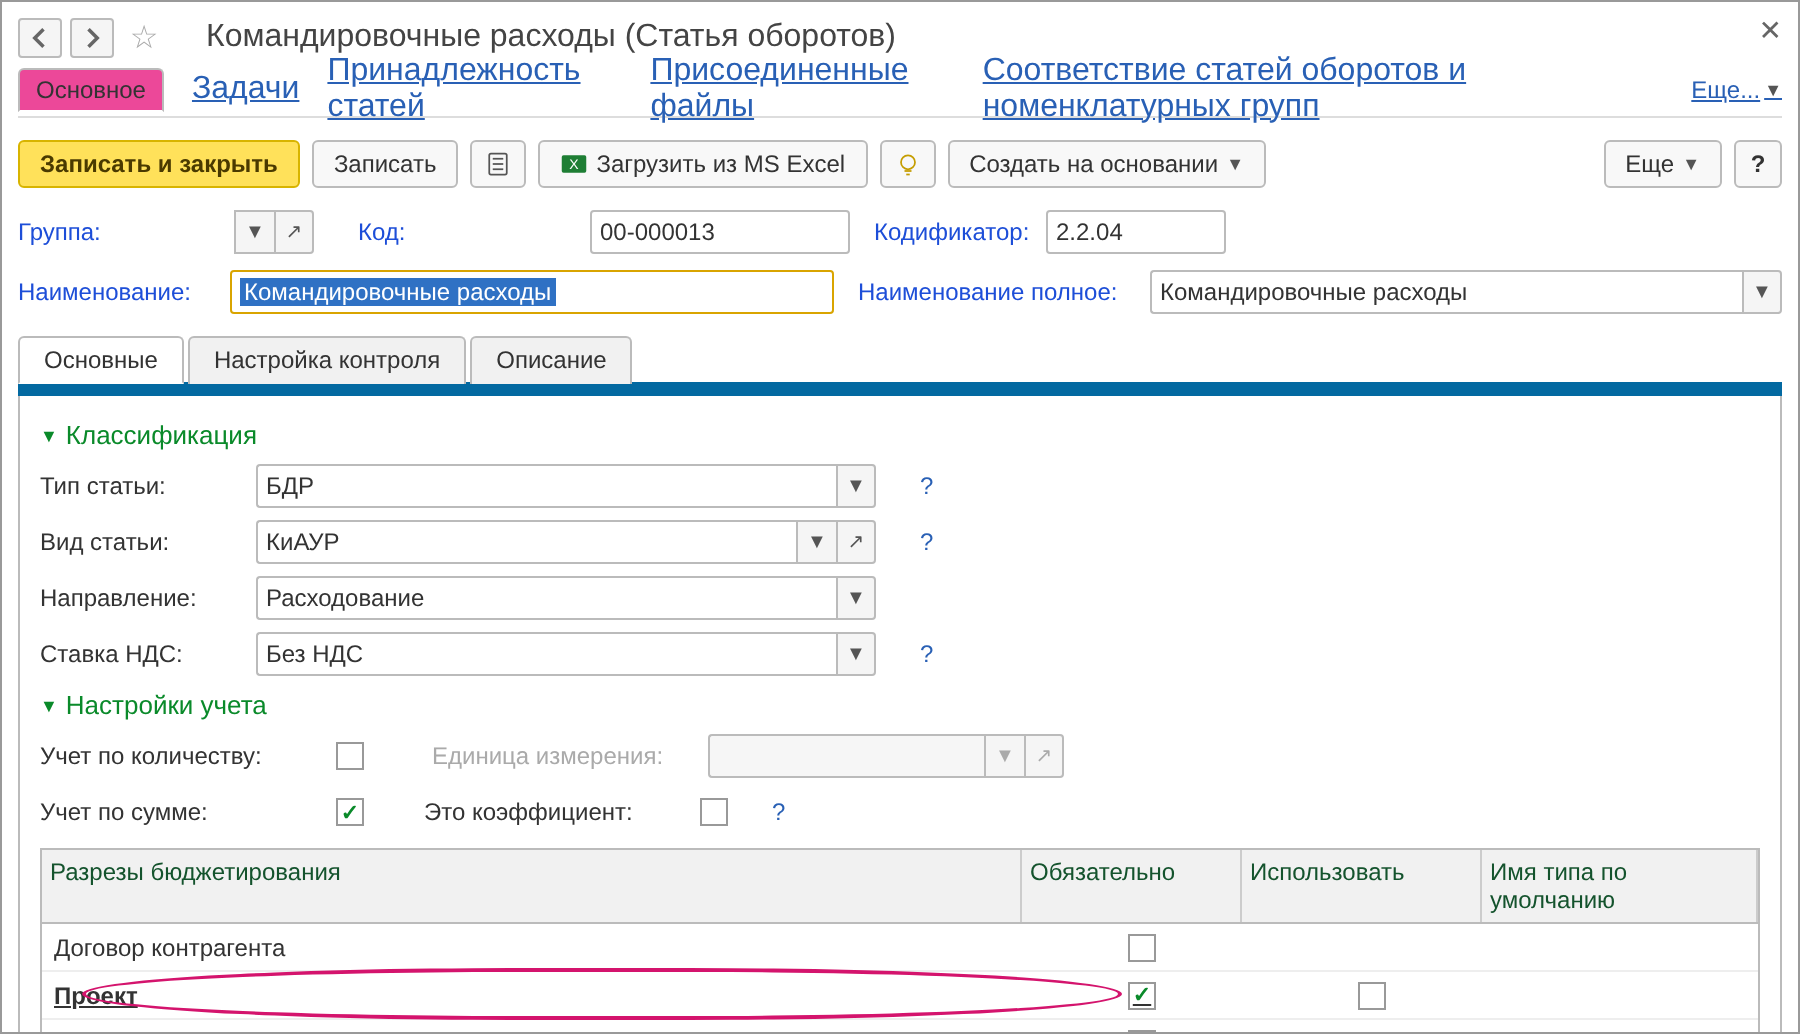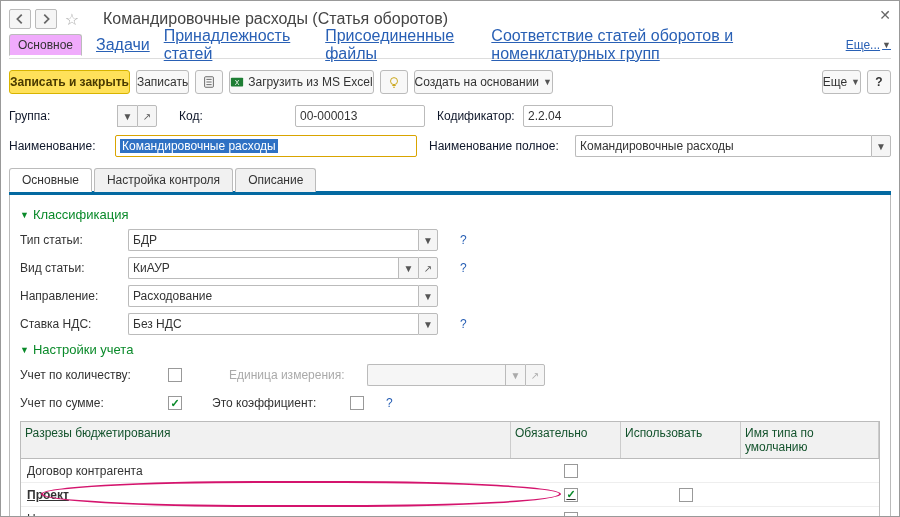--- a/index.html
+++ b/index.html
@@ -8,47 +8,47 @@
 
   
   .hdr-row { display:flex; align-items:center; gap:4px; height:28px; }
   .nav-btn { width:22px; height:20px; border:1px solid #bbb; background:#f5f5f5; border-radius:2px; display:flex; align-items:center; justify-content:center; cursor:pointer; }
   .star-btn { width:22px; height:22px; display:flex; align-items:center; justify-content:center; cursor:pointer; color:#aaa; font-size:16px; }
   .title { font-size:16px; color:#444; margin-left:16px; }
   .close-x { position:absolute; right:8px; top:6px; font-size:14px; color:#666; cursor:pointer; }
 
   
   .nav-links { display:flex; align-items:center; gap:14px; height:26px; border-bottom:1px solid #ddd; padding-bottom:2px;}
-  .nav-active { background:#f0abfc; border:1px solid #bbb; border-bottom:1px solid #fff; padding:3px 8px; border-radius:3px 3px 0 0; margin-bottom:-1px;text-align:right;}
+  .nav-active { background:#ec4899; border:1px solid #bbb; border-bottom:1px solid #fff; padding:3px 8px; border-radius:3px 3px 0 0; margin-bottom:-1px;text-align:right;}
   .link { color:#2960b5; text-decoration:underline; cursor:pointer; font-size:16px;}
   .link-more { color:#2960b5; text-decoration:underline; cursor:pointer; font-size:12px; display:flex; align-items:center; gap:2px;}
 
   
   .cmdbar { display:flex; align-items:center; gap:6px; height:34px; margin-top:6px;}
-  .btn { border:1px solid #bbb; background:#f8f8f8; padding:3px 0; border-radius:3px; cursor:pointer; height:24px; display:flex; align-items:center; gap:4px;}
+  .btn { border:1px solid #bbb; background:#f8f8f8; padding:3px 10px; border-radius:3px; cursor:pointer; height:24px; display:flex; align-items:center; gap:4px;}
   .btn-primary { background:#ffe15a; border:1px solid #d8b400; font-weight:bold; color:#4a3a00;}
   .btn-icon { width:28px; justify-content:center; padding:0;}
   .spacer { flex:1; }
   .dd-caret { font-size:9px; color:#555;}
   .q-btn { width:24px; justify-content:center; font-weight:bold;}
 
   
   .form-row { display:flex; align-items:center; gap:6px; min-height:26px; margin-top:4px;}
-  .lbl { color:#0f172a; min-width:100px; }
+  .lbl { color:#1d4ed8; min-width:100px; }
   .txt-input { height:22px; border:1px solid #bbb; background:#fff; padding:0 4px; display:flex; align-items:center; border-radius:2px; }
   .inp-group { display:flex; align-items:stretch; }
   .inp-group .txt-input { border-right:none; border-radius:2px 0 0 2px;}
   .addon-btn { width:20px; height:22px; border:1px solid #bbb; background:#f5f5f5; display:flex; align-items:center; justify-content:center; cursor:pointer; font-size:10px; color:#555;}
   .addon-btn.mid { border-right:none; border-radius:0;}
   .addon-btn.last { border-radius:0 2px 2px 0;}
   .highlight-field { border:1px solid #d9a400; }
   .highlight-sel { background:#2f71c4; color:#fff; padding:0 2px; display:inline-block;}
 
   
-  .tabs { display:flex; border-bottom:4px solid #0369a1; margin-top:8px;}
+  .tabs { display:flex; border-bottom:7px solid #0369a1; margin-top:8px;}
   .tab { padding:4px 12px; border:1px solid #bbb; border-bottom:none; background:#f1f1f1; margin-right:2px; border-radius:3px 3px 0 0; cursor:pointer; position:relative; top:1px;}
   .tab.active { background:#fff; border-bottom:1px solid #fff;}
   .tab-body { border:1px solid #bbb; border-top:none; padding:8px 10px 10px 10px;}
 
   .section-hdr { color:#0a8a2a; cursor:pointer; display:flex; align-items:center; gap:4px; margin:4px 0 4px 0; font-size:13px;}
   .section-hdr .caret { font-size:9px; color:#0a8a2a;}
 
   .cls-row { display:flex; align-items:center; gap:18px; height:28px;}
   .cls-row .lbl2 { min-width:90px;}
   .help-q { color:#2960b5; cursor:pointer; margin-left:4px;}
@@ -209,21 +209,21 @@
     </div>
 
     <div class="section-hdr">
       <span class="caret">▼</span>
       <span>Настройки учета</span>
     </div>
 
     <div class="cls-row">
       <span style="min-width:130px;">Учет по количеству:</span>
       <span class="chk"></span>
-      <span class="muted" style="margin-left:29px; min-width:120px;">Единица измерения:</span>
+      <span class="muted" style="margin-left:16px; min-width:120px;">Единица измерения:</span>
       <div class="inp-group">
         <div class="txt-input muted" style="width:138px; background:#f6f6f6;"></div>
         <div class="addon-btn mid muted">▼</div>
         <div class="addon-btn last muted">↗</div>
       </div>
     </div>
     <div class="cls-row">
       <span style="min-width:130px;">Учет по сумме:</span>
       <span class="chk check-green">✓</span>
       <span style="margin-left:12px; min-width:120px;">Это коэффициент:</span>

